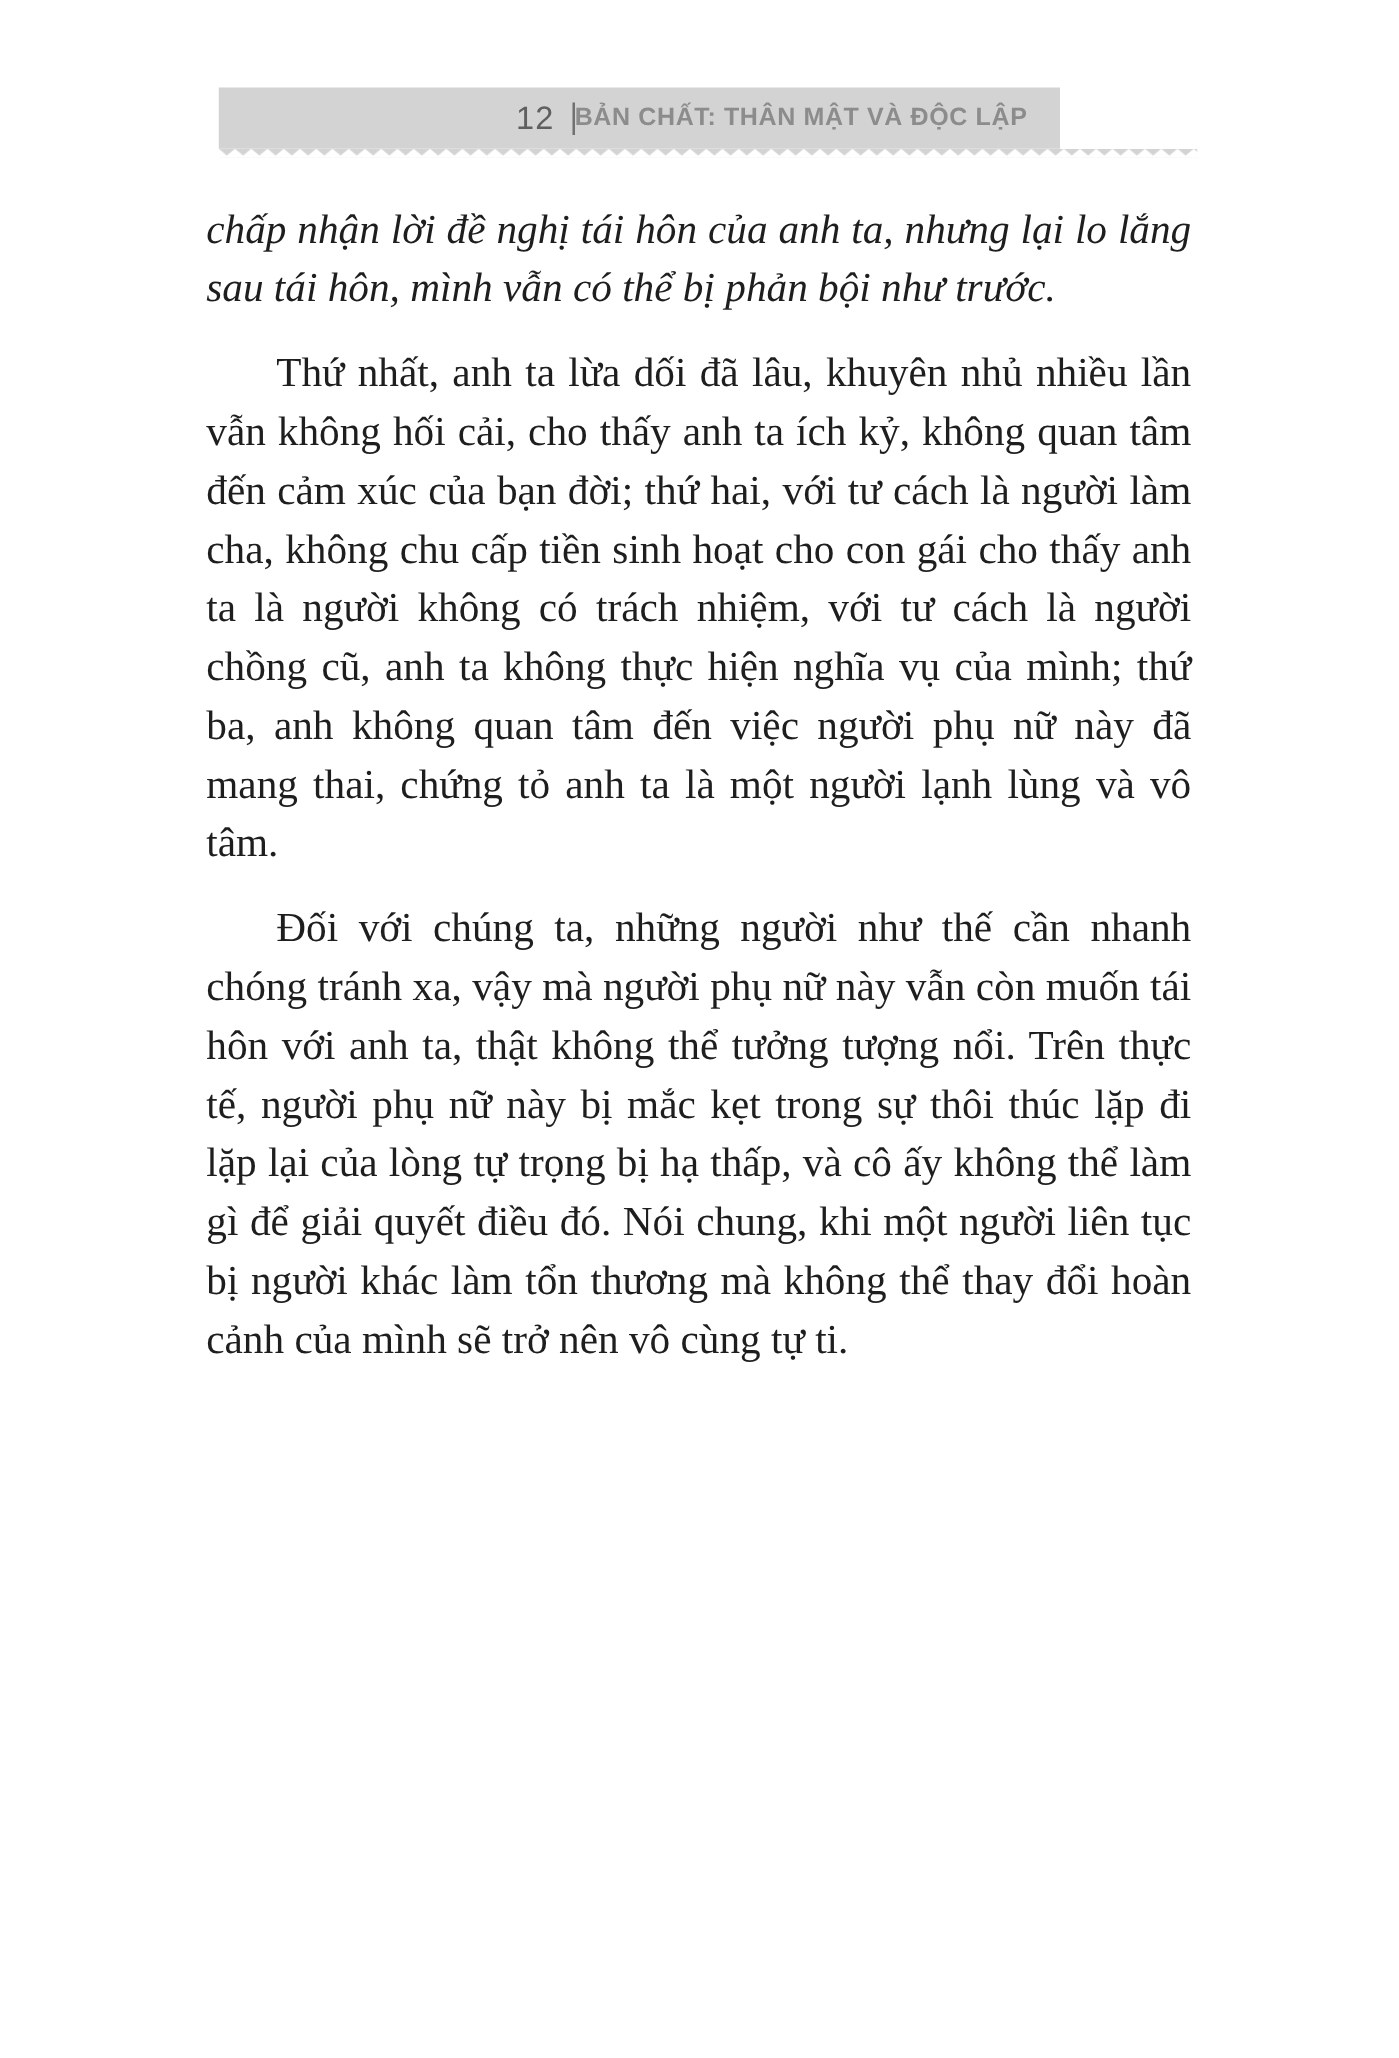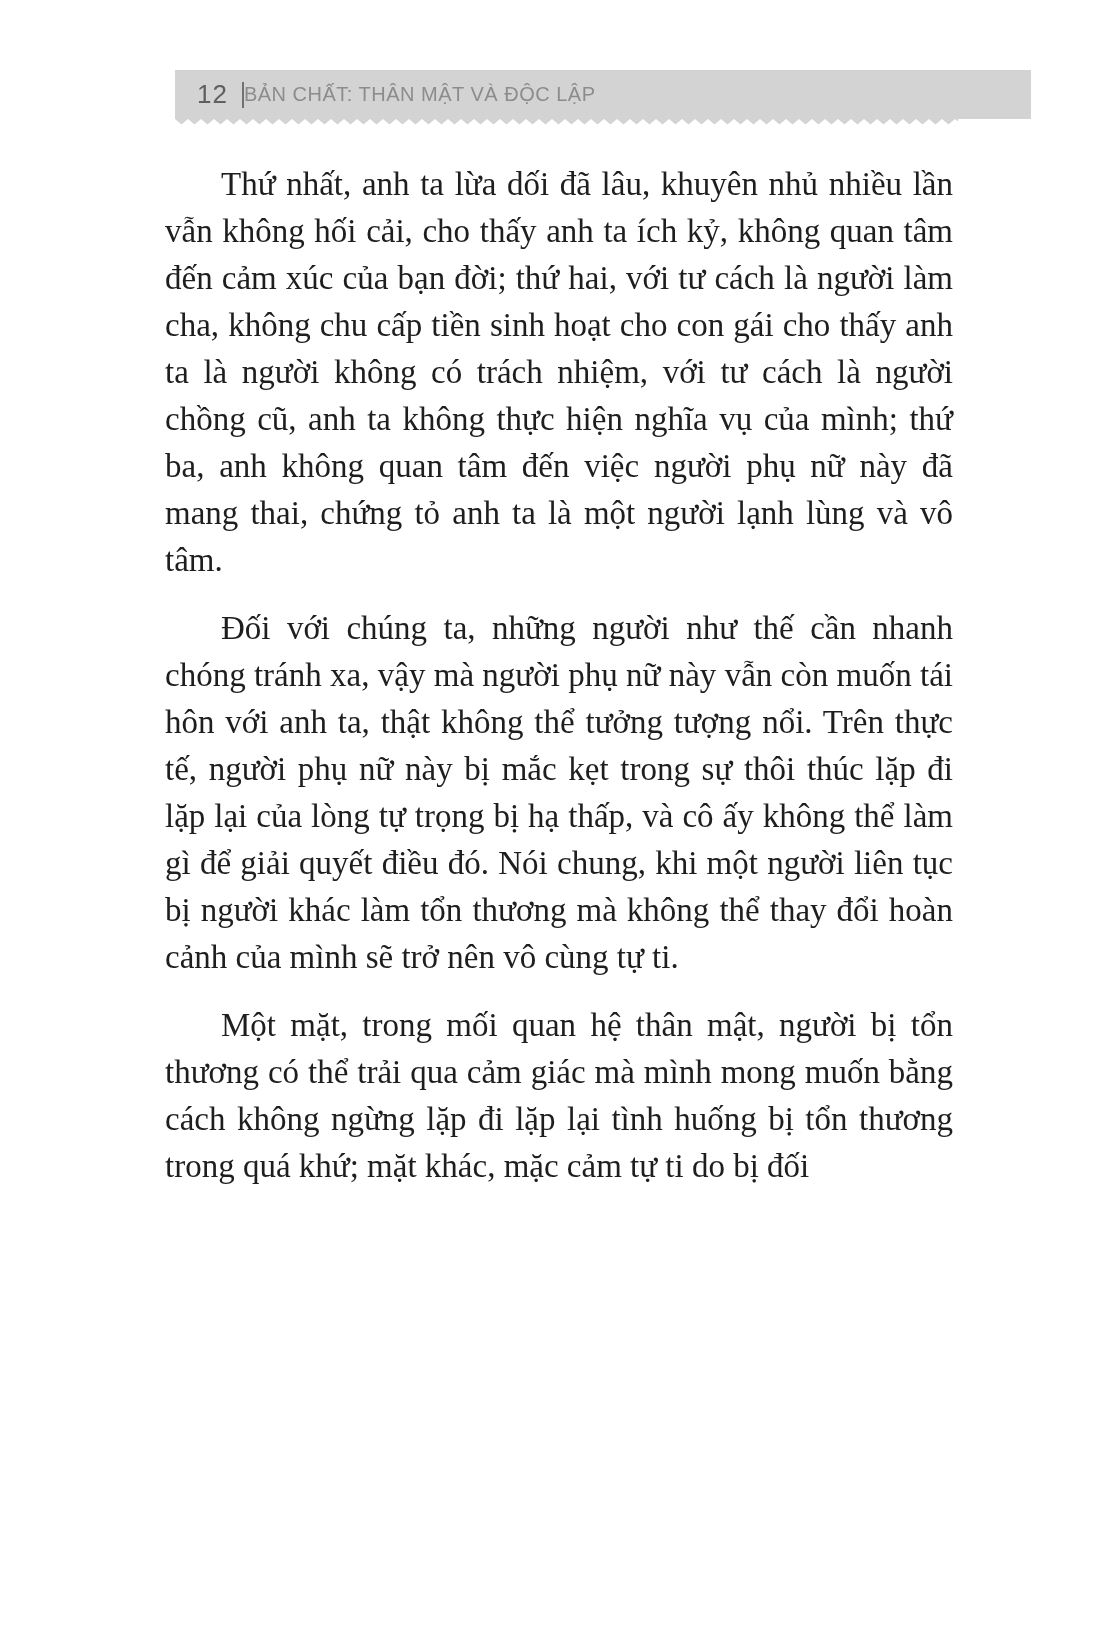--- a/index.html
+++ b/index.html
@@ -16,47 +16,47 @@
     width: 1119px;
     height: 1646px;
     background: var(--page-bg, #ffffff);
     overflow: hidden;
     font-family: "Liberation Serif", serif;
   }
   .header-band {
     position: absolute;
     left: 175px;
     top: 70px;
-    width: 856px;
+    width: 673px;
     height: 49px;
     background: var(--band-color, #d3d3d3);
     display: flex;
     align-items: center;
-    justify-content: flex-start;
+    justify-content: flex-end;
     padding: 0 26px 0 22px;
     font-family: "Liberation Sans", sans-serif;
   }
   .page-number {
     font-size: 26px;
     color: var(--page-number, #5f5f5f);
     letter-spacing: 1px;
     display: flex;
     align-items: center;
     gap: 14px;
   }
   .header-divider {
     display: inline-block;
     width: 2px;
     height: 26px;
     background: var(--page-number, #5f5f5f);
     opacity: 0.85;
   }
   .chapter-title {
     font-size: 20px;
-    font-weight: 400;
+    font-weight: 700;
     color: var(--header-text, #8c8c8c);
     letter-spacing: 0.5px;
     white-space: nowrap;
   }
   .zigzag-edge {
     position: absolute;
     left: 175px;
     top: 119px;
     width: 783px;
     height: 7px;
@@ -92,18 +92,18 @@
   <svg class="zigzag-edge" width="783" height="7" viewBox="0 0 783 7" preserveAspectRatio="none">
     <defs>
       <pattern id="zz" width="13" height="7" patternUnits="userSpaceOnUse">
         <path class="tooth" d="M0,0 L13,0 L6.5,5.5 Z"></path>
       </pattern>
     </defs>
     <rect width="783" height="7" fill="url(#zz)"></rect>
   </svg>
 
   <div class="page-body">
+    <p class="lead-in">chấp nhận lời đề nghị tái hôn của anh ta, nhưng lại lo lắng sau tái hôn, mình vẫn có thể bị phản bội như trước.</p>
     <p>Thứ nhất, anh ta lừa dối đã lâu, khuyên nhủ nhiều lần vẫn không hối cải, cho thấy anh ta ích kỷ, không quan tâm đến cảm xúc của bạn đời; thứ hai, với tư cách là người làm cha, không chu cấp tiền sinh hoạt cho con gái cho thấy anh ta là người không có trách nhiệm, với tư cách là người chồng cũ, anh ta không thực hiện nghĩa vụ của mình; thứ ba, anh không quan tâm đến việc người phụ nữ này đã mang thai, chứng tỏ anh ta là một người lạnh lùng và vô tâm.</p>
     <p>Đối với chúng ta, những người như thế cần nhanh chóng tránh xa, vậy mà người phụ nữ này vẫn còn muốn tái hôn với anh ta, thật không thể tưởng tượng nổi. Trên thực tế, người phụ nữ này bị mắc kẹt trong sự thôi thúc lặp đi lặp lại của lòng tự trọng bị hạ thấp, và cô ấy không thể làm gì để giải quyết điều đó. Nói chung, khi một người liên tục bị người khác làm tổn thương mà không thể thay đổi hoàn cảnh của mình sẽ trở nên vô cùng tự ti.</p>
-    <p>Một mặt, trong mối quan hệ thân mật, người bị tổn thương có thể trải qua cảm giác mà mình mong muốn bằng cách không ngừng lặp đi lặp lại tình huống bị tổn thương trong quá khứ; mặt khác, mặc cảm tự ti do bị đối</p>
   </div>
 
 </div>
 
 </body></html>

